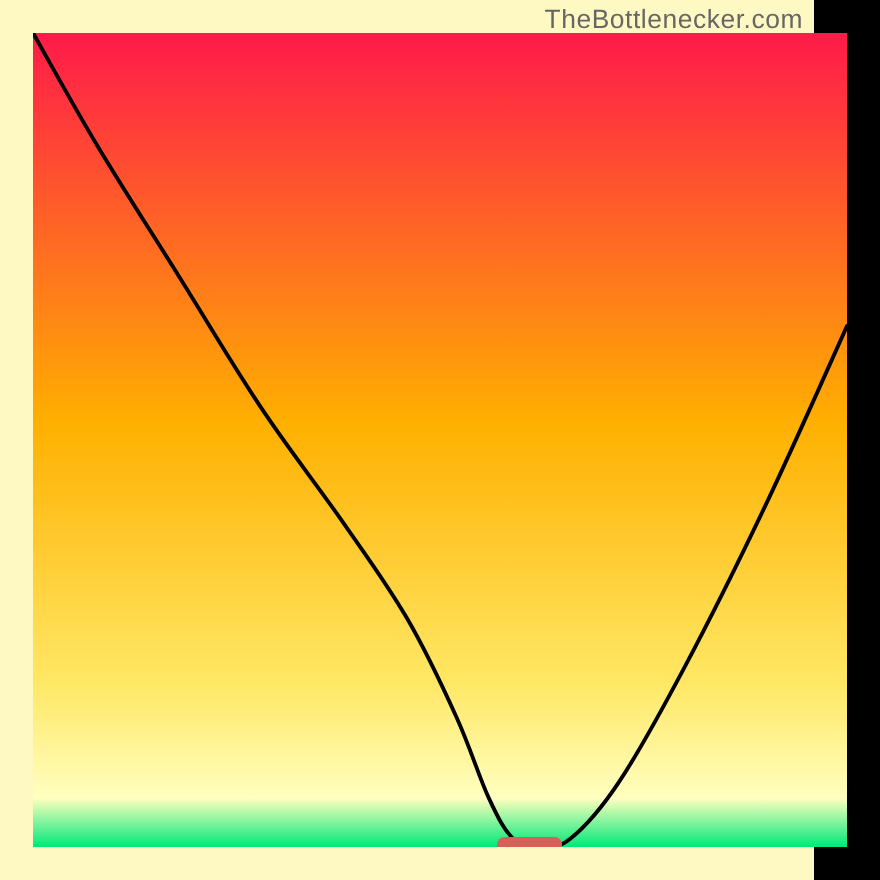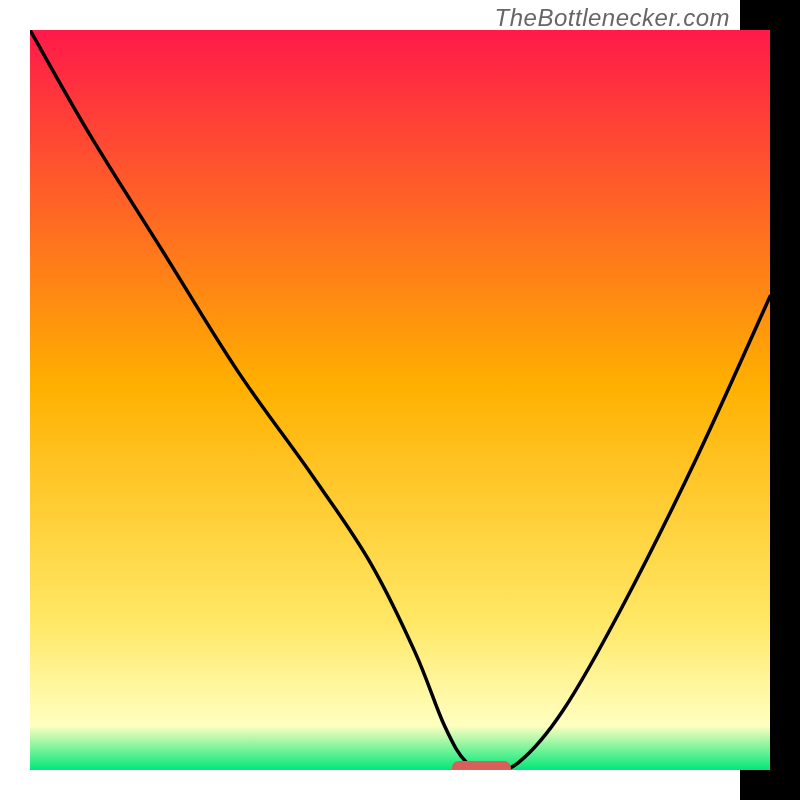--- a/index.html
+++ b/index.html
@@ -8,22 +8,21 @@
     width: 800px;
     height: 800px;
     background: #000;
     overflow: hidden;
     font-family: Arial, Helvetica, sans-serif;
   }
   .frame {
     position: relative;
     width: 740px;
     height: 800px;
-    background: #ffffff;
-    font-style: italic;
+    background: #fef9c3;
   }
   .watermark {
     position: absolute;
     top: 4px;
     right: 10px;
     color: #666666;
     font-size: 24px;
     font-weight: 500;
     letter-spacing: 0.5px;
     z-index: 10;

